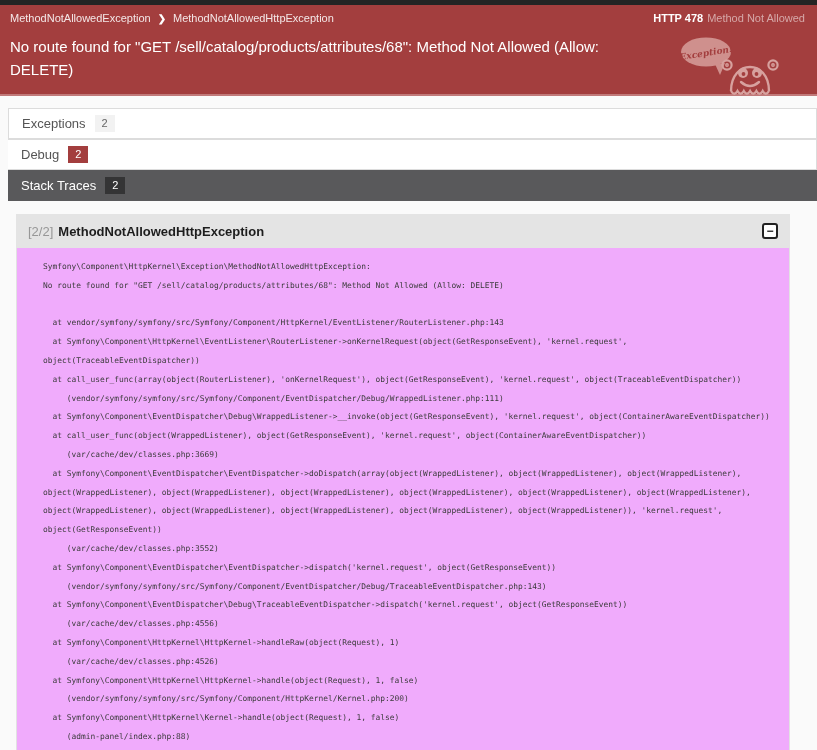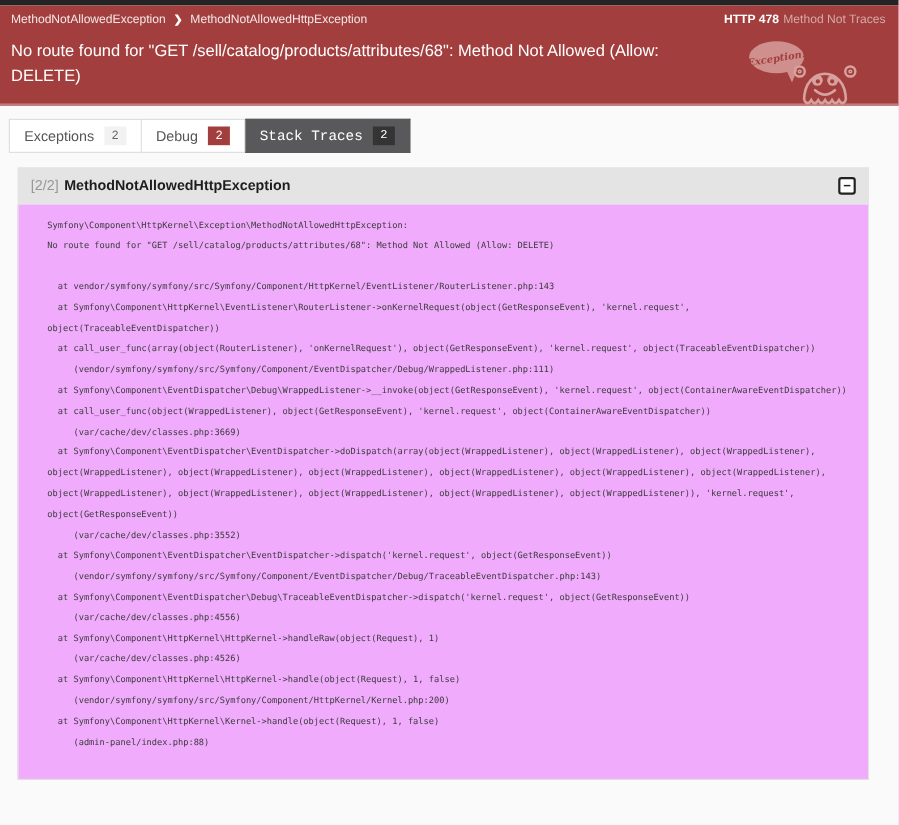--- a/index.html
+++ b/index.html
@@ -37,36 +37,35 @@
     font-size: 15px;
     font-weight: 400;
     line-height: 1.55;
     color: #fff;
     margin: 8px 10px 0 10px;
     max-width: 655px;
   }
   .ghost-wrap { position: absolute; right: 20px; top: 28px; width: 118px; height: 64px; }
 
   
-  .tabs { display: flex; margin: 12px 0 0 8px; }
+  .tabs { display: flex; margin: 12px 0 0 8px; flex-direction: column; }
   .tab {
     display: flex; align-items: center; gap: 9px;
     background: #ffffff;
     border: 1px solid #dcdcdc;
     padding: 6px 13px;
     font-size: 13px;
     color: #555;
     cursor: pointer;
   }
   .tab + .tab { border-left: none; }
   .tab.active {
     background: #59595b;
     border-color: #59595b;
     color: #ffffff;
-    font-family: Liberation Mono, monospace;
   }
   .badge {
     display: inline-block;
     font-size: 11px;
     padding: 2px 7px;
     line-height: 1.2;
   }
   .badge--default { background: #f2f2f2; color: #666; }
   .badge--red     { background: #a33e3e; color: #fff; }
   .badge--dark    { background: #343435; color: #fff; }
@@ -120,21 +119,21 @@
 <div class="topbar"></div>
 
 <header class="exc-header">
   <div class="crumb-row">
     <div class="crumbs">
       <a class="crumb">MethodNotAllowedException</a>
       <span class="crumb-sep">❯</span>
       <a class="crumb">MethodNotAllowedHttpException</a>
     </div>
     <div class="status">
-      <b>HTTP 478</b><span>Method Not Traces</span>
+      <b>HTTP 478</b><span>Method Not Allowed</span>
     </div>
   </div>
   <h1 class="exc-message">No route found for "GET /sell/catalog/products/attributes/68": Method Not Allowed (Allow: DELETE)</h1>
 
   <div class="ghost-wrap">
     <svg viewBox="0 0 118 64" width="118" height="64">
 
       <path d="M36 31 L41 42 L46 30 Z" fill="#cf908d"></path>
       <ellipse cx="27" cy="19" rx="25" ry="14.5" fill="#cf908d"></ellipse>
       <text x="27" y="23" text-anchor="middle" font-size="9" font-style="italic" font-weight="bold" fill="#a33e3e" transform="rotate(-9 27 19)" font-family="DejaVu Serif, serif">Exception!</text>

